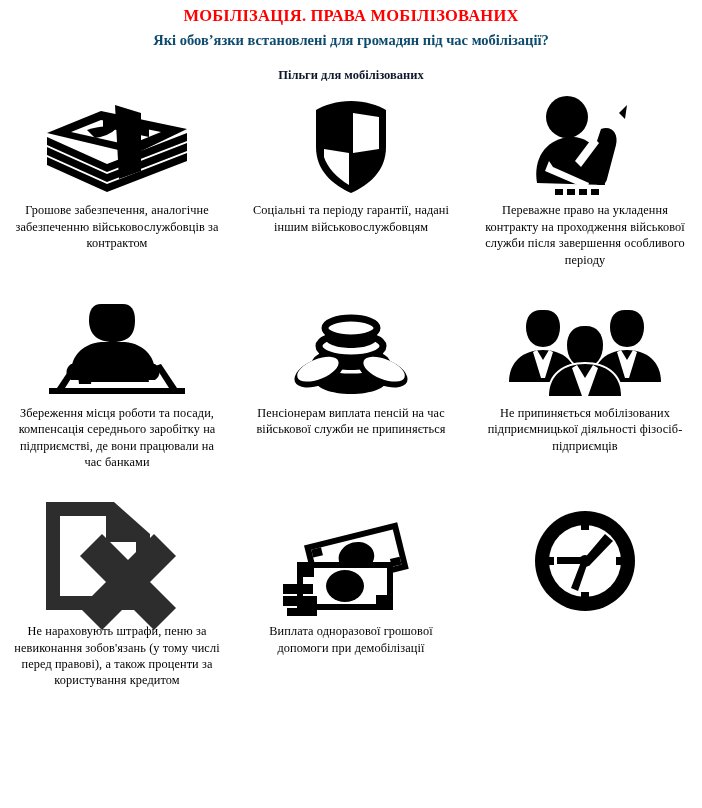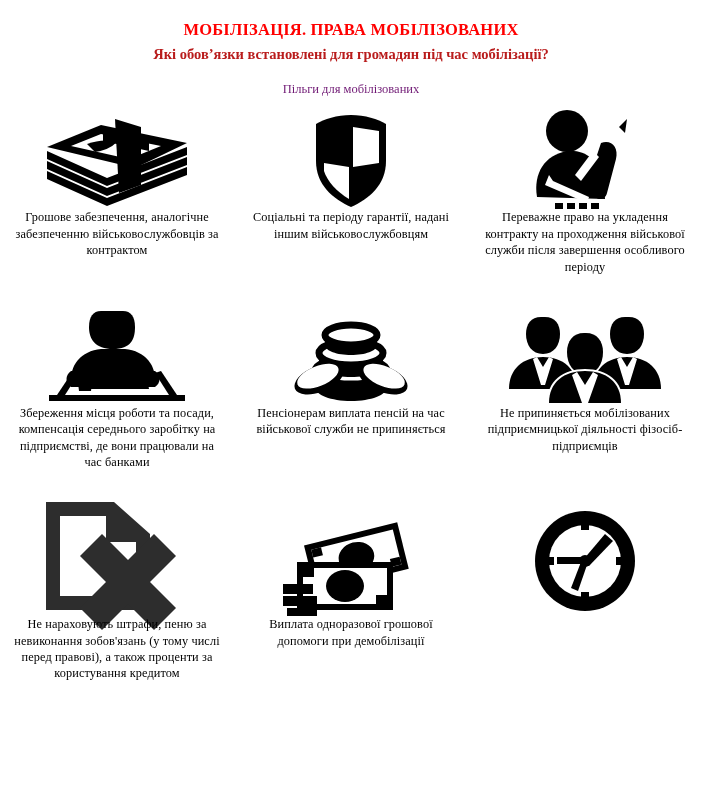--- a/index.html
+++ b/index.html
@@ -9,40 +9,40 @@
   }
   body {
     width: 702px; height: 808px;
     font-family: "Liberation Serif", "DejaVu Serif", serif;
     color: #000000;
     overflow: hidden;
     position: relative;
   }
 
   
-  .header { width: 702px; padding-top: 20px; text-align: center; }
+  .header { width: 702px; padding-top: 6px; text-align: center; }
   .main-title {
     font-size: 16.5px;
     font-weight: bold;
     color: #ff0000;
     letter-spacing: 0.2px;
     line-height: 1.25;
     margin: 0;
   }
   .sub-title {
     font-size: 14.5px;
     font-weight: bold;
-    color: #b91c1c;
+    color: #0c4a6e;
     line-height: 1.3;
     margin: 4px 0 0 0;
   }
   .section-title {
     font-size: 12.5px;
-    font-weight: normal;
-    color: #701a75;
+    font-weight: bold;
+    color: #0f172a;
     margin: 19px 0 1px 0;
     line-height: 1.2;
   }
 
   
   .grid {
     position: relative;
     width: 702px;
     display: grid;
     grid-template-columns: 234px 234px 234px;
@@ -60,20 +60,21 @@
     display: flex;
     align-items: flex-end;
     justify-content: center;
   }
   .icon-box.r2 { height: 102px; }
   .icon-box.r3 { height: 120px; }
   .caption {
     text-align: center;
     font-size: 12.3px;
     line-height: 1.33;
+    margin-top: 7px;
     max-width: 214px;
     letter-spacing: 0.1px;
   }
 
   
   .row1 .icon-box { margin-top: 0; }
   .row2 .icon-box { margin-top: 28px; }
   .row3 .icon-box { margin-top: 26px; }
 
   .sp-a { padding-top: 0px; }

